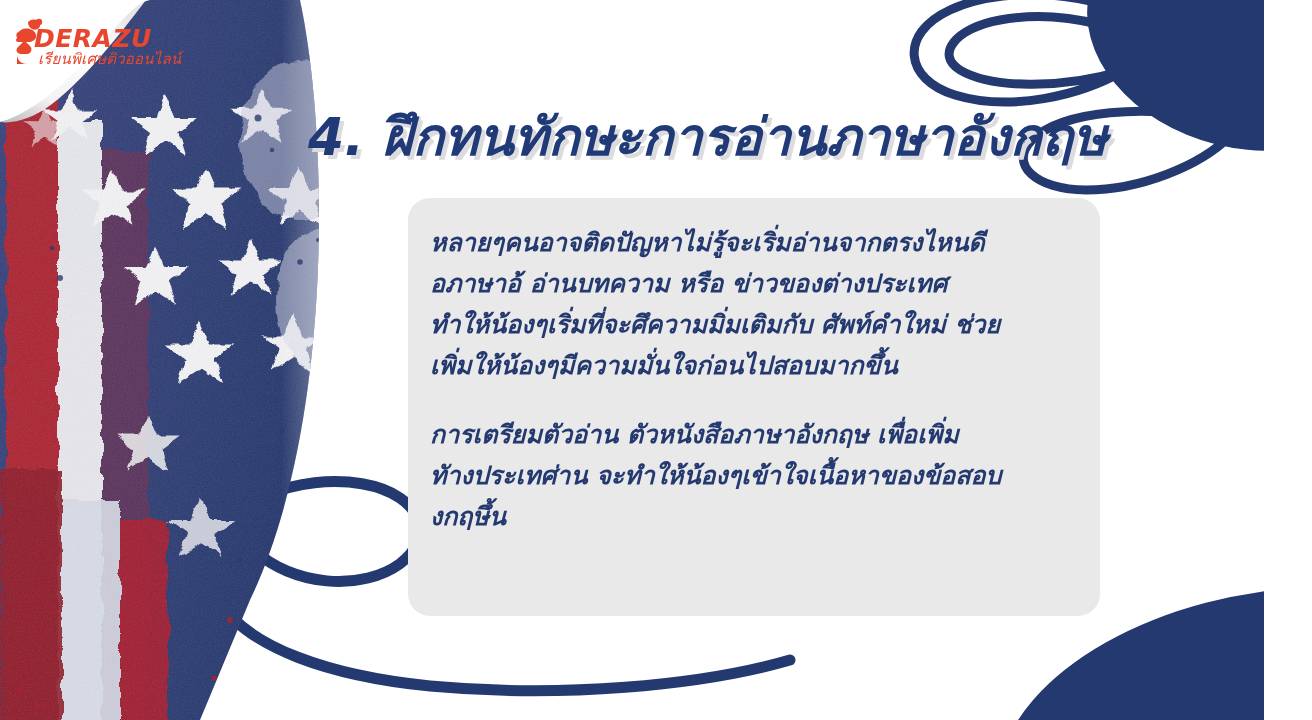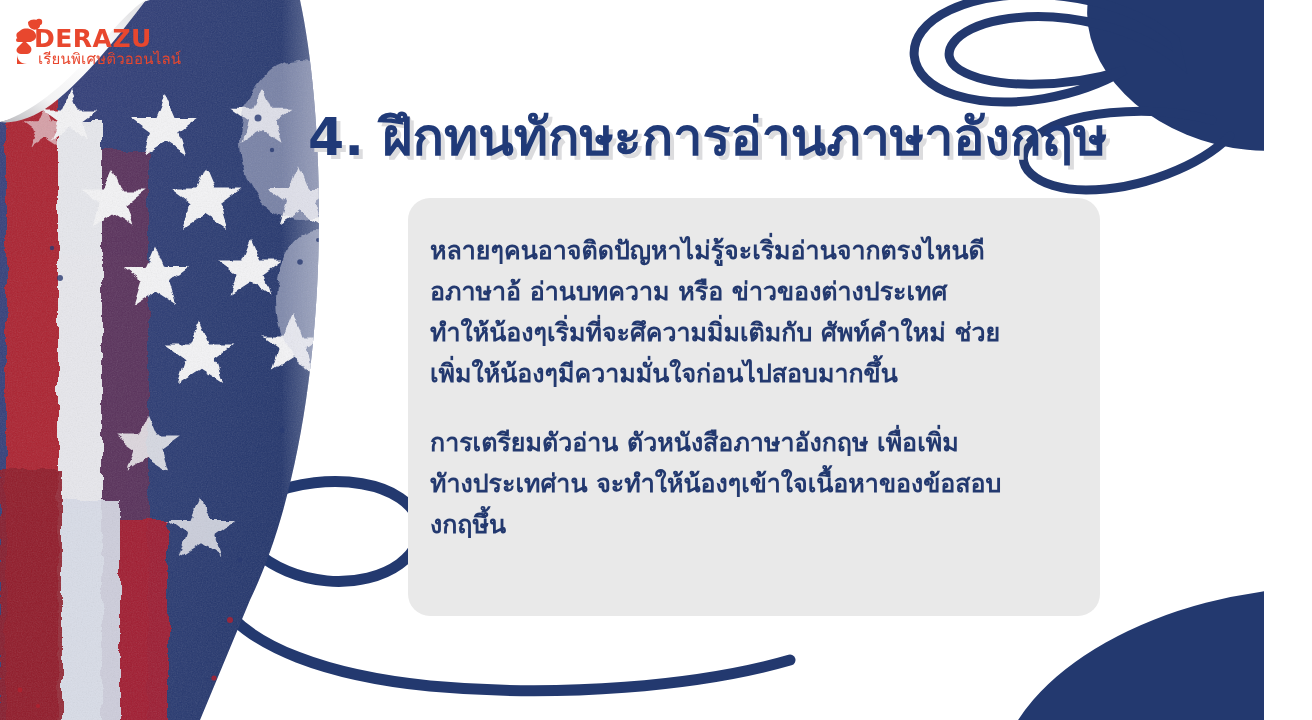--- a/index.html
+++ b/index.html
@@ -5,21 +5,21 @@
 <style>
   * { margin:0; padding:0; box-sizing:border-box; }
   html,body{ background:#ffffff; }
   body{
     width:1312px; height:720px; overflow:hidden; position:relative;
     font-family:"DejaVu Sans","Liberation Sans",sans-serif;
   }
 
   #slide{
     position:absolute; inset:0; width:1264px; height:720px;
-    background:#ffffff; overflow:hidden;
+    background:#ffffff; overflow:hidden;font-style:italic;
   }
 
   
   .deco-svg{ position:absolute; inset:0; width:1312px; height:720px; pointer-events:none; }
 
   
   .flag-wrap{
     position:absolute; left:0; top:0; width:390px; height:720px;
     overflow:hidden;
   }
@@ -62,21 +62,21 @@
     z-index:30;
   }
 
   
   .card{
     position:absolute; left:408px; top:198px;
     width:692px; height:418px;
     background:#e9e9e9;
     border-radius:22px;
     z-index:25;
-    padding:32px 34px 20px 22px;
+    padding:24px 34px 20px 22px;
   }
   .para{
     font-family:"DejaVu Sans","Liberation Sans",sans-serif;
     font-weight:bold;
     font-size:25px;
     line-height:41px;
     color:#23396f;
     letter-spacing:0px;
   }
   .para + .para{ margin-top:28px; }

